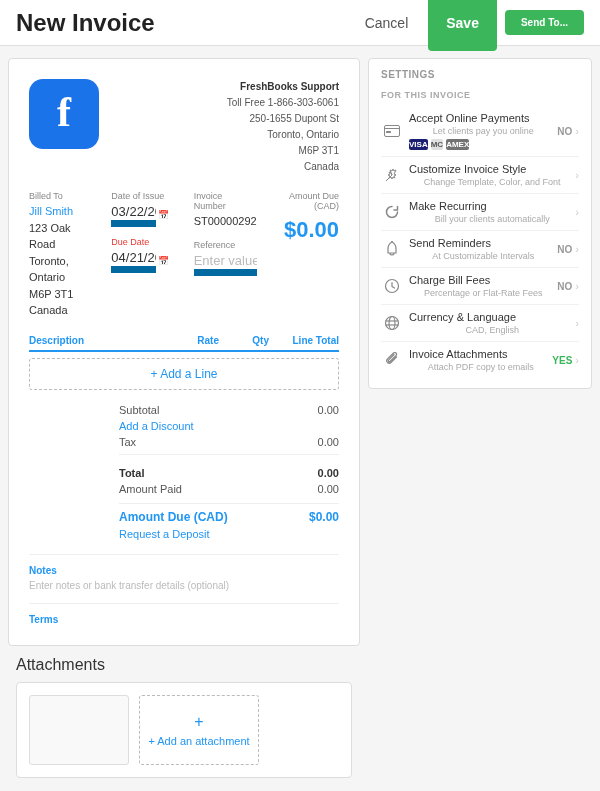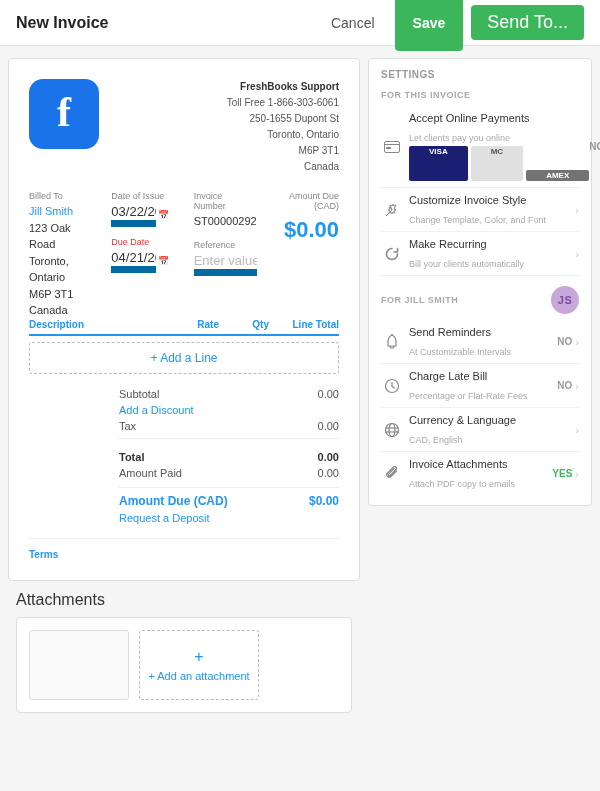--- a/index.html
+++ b/index.html
@@ -1,42 +1,42 @@
 <!DOCTYPE html>
 <html><head>
   <meta charset="utf-8">
   <style>
     * { box-sizing: border-box; margin: 0; padding: 0; }
     body { font-family: -apple-system, BlinkMacSystemFont, 'Segoe UI', sans-serif; background: #f5f5f5; font-size: 12px; color: #333; }
 
     
     .header { display: flex; align-items: center; padding: 0 16px; height: 46px; background: #fff; border-bottom: 1px solid #e0e0e0; }
-    .header-title { font-size: 16px; font-weight: 600; color: #222; flex: 1; }
+    .header-title { font-size: 24px; font-weight: 600; color: #222; flex: 1; }
     .header-actions { display: flex; gap: 8px; align-items: center; }
     .btn-cancel { background: none; border: none; color: #555; font-size: 14px; cursor: pointer; padding: 6px 12px; }
     .btn-save { background: #3cb65b; color: #fff; border: none; border-radius: 4px; font-size: 14px; font-weight: 600; cursor: pointer; padding: 20px 18px; }
-    .btn-sendto { background: #3cb65b; color: #fff; border: none; border-radius: 4px; font-size: 18px; font-weight: 400; cursor: pointer; padding: 7px 16px; }
+    .btn-sendto { background: #3cb65b; color: #fff; border: none; border-radius: 4px; font-size: 10px; font-weight: 700; cursor: pointer; padding: 7px 16px; }
 
     
     .main-layout { display: flex; gap: 0; padding: 12px 8px; align-items: flex-start; }
     .invoice-area { flex: 1; min-width: 0; }
     .settings-area { width: 224px; flex-shrink: 0; margin-left: 8px; }
 
     
     .invoice-card { background: #fff; border: 1px solid #ddd; border-radius: 4px; padding: 20px 20px 16px; }
 
     
     .invoice-top { display: flex; align-items: flex-start; justify-content: space-between; margin-bottom: 16px; }
     .freshbooks-logo { width: 70px; height: 70px; background: #1a73e8; border-radius: 14px; display: flex; align-items: center; justify-content: center; }
     .freshbooks-logo-text { color: #fff; font-size: 42px; font-weight: 900; font-family: serif; line-height: 1; margin-top: -4px; }
     .invoice-company-info { text-align: right; font-size: 10px; color: #555; line-height: 1.6; }
     .invoice-company-info .company-name { font-weight: 600; color: #333; }
 
     
-    .invoice-meta { display: grid; grid-template-columns: 1fr 1fr 1fr 1fr; gap: 24px; margin-bottom: 0; margin-top: 8px; }
+    .invoice-meta { display: grid; grid-template-columns: 1fr 1fr 1fr 1fr; gap: 24px; margin-bottom: 16px; margin-top: 8px; }
     .meta-block label { font-size: 9px; color: #888; display: block; margin-bottom: 2px; }
     .meta-block .meta-value { font-size: 11px; color: #333; line-height: 1.5; }
     .meta-block .meta-value.blue { color: #2196f3; }
     .meta-block .meta-value.amount-due { font-size: 22px; font-weight: 700; color: #2196f3; text-align: right; }
     .meta-block .meta-input { border: none; border-bottom: 7px solid #0369a1; font-size: 13px; color: #333; width: 100%; outline: none; padding: 1px 0; background: transparent; }
     .meta-block .meta-input::placeholder { color: #bbb; }
     .meta-block .date-row { display: flex; align-items: center; gap: 2px; }
     .cal-icon { font-size: 9px; color: #aaa; }
 
     
@@ -66,40 +66,40 @@
 
     
     .settings-panel { background: #fff; border: 1px solid #ddd; border-radius: 4px; padding: 10px 12px; }
     .settings-title { font-size: 10px; font-weight: 700; color: #999; text-transform: uppercase; letter-spacing: 0.5px; margin-bottom: 8px; }
     .settings-section-title { font-size: 9px; font-weight: 700; color: #aaa; text-transform: uppercase; letter-spacing: 0.5px; margin: 10px 0 6px; display: flex; justify-content: space-between; align-items: center; }
     .settings-item { display: flex; align-items: center; padding: 6px 0; border-bottom: 1px solid #f0f0f0; cursor: pointer; }
     .settings-item:last-child { border-bottom: none; }
     .settings-icon { width: 22px; height: 22px; flex-shrink: 0; display: flex; align-items: center; justify-content: center; color: #888; font-size: 13px; margin-right: 6px; }
     .settings-item-content { flex: 1; }
     .settings-item-title { font-size: 11px; font-weight: 500; color: #333; }
-    .settings-item-sub { font-size: 9px; color: #aaa; margin-top: 9px; }
+    .settings-item-sub { font-size: 9px; color: #aaa; margin-top: 2px; text-align: center; }
     .settings-item-right { display: flex; align-items: center; gap: 3px; }
     .toggle-text { font-size: 10px; color: #999; font-weight: 600; }
     .toggle-text.yes { color: #3cb65b; }
     .chevron { font-size: 11px; color: #ccc; }
     .user-avatar { width: 28px; height: 28px; border-radius: 50%; background: #c8a8d8; display: flex; align-items: center; justify-content: center; font-size: 11px; font-weight: 700; color: #7b4fa0; }
 
     
     .attachments-section { margin: 10px 8px 0; }
     .attachments-title { font-size: 16px; font-weight: 500; color: #333; margin-bottom: 8px; }
     .attachments-box { background: #fff; border: 1px solid #ddd; border-radius: 4px; padding: 12px; display: flex; gap: 10px; }
     .attachment-placeholder { width: 100px; height: 70px; border: 1px solid #ddd; border-radius: 3px; background: #f9f9f9; }
     .add-attachment-btn { display: flex; flex-direction: column; align-items: center; justify-content: center; width: 120px; height: 70px; border: 1px dashed #bbb; border-radius: 3px; cursor: pointer; color: #2196f3; font-size: 11px; gap: 4px; }
 
     .for-section { display: flex; justify-content: space-between; align-items: center; }
 
     .visa-cards { display: flex; gap: 3px; margin-top: 3px; }
-    .card-chip { background: #e0e0e0; border-radius: 2px; padding: 1px 20px; font-size: 8px; color: #555; font-weight: 700; }
+    .card-chip { background: #e0e0e0; border-radius: 2px; padding: 1px 0; font-size: 8px; color: #555; font-weight: 700; }
     .card-chip.visa { background: #1a1f71; color: #fff; }
-    .card-chip.amex { background: #737373; color: #fff; margin-top: 24px; }
+    .card-chip.amex { background: #737373; color: #fff; }
   </style>
 </head>
 <body>
 
 <div class="header">
   <span class="header-title">New Invoice</span>
   <div class="header-actions">
     <button class="btn-cancel">Cancel</button>
     <button class="btn-save">Save</button>
     <button class="btn-sendto">Send To...</button>
@@ -205,20 +205,24 @@
               <span class="label">Amount Due (CAD)</span>
               <span class="val">$0.00</span>
             </div>
             <div class="totals-row deposit-row">
               <span class="label">Request a Deposit</span>
             </div>
           </div>
         </div>
       </div>
 
+      <div class="notes-section">
+        <div class="notes-label">Notes</div>
+        <div class="notes-placeholder">Enter notes or bank transfer details (optional)</div>
+      </div>
 
       <div class="notes-section">
         <div class="notes-label">Terms</div>
       </div>
 
     </div>
 
     <div class="attachments-section">
       <div class="attachments-title">Attachments</div>
       <div class="attachments-box">
@@ -285,24 +289,20 @@
         </div>
         <div class="settings-item-content">
           <div class="settings-item-title">Make Recurring</div>
           <div class="settings-item-sub">Bill your clients automatically</div>
         </div>
         <div class="settings-item-right">
           <span class="chevron">›</span>
         </div>
       </div>
 
-      <div class="settings-section-title for-section">
-        <span>FOR JILL SMITH</span>
-        <div class="user-avatar">JS</div>
-      </div>
 
       <div class="settings-item">
         <div class="settings-icon">
           <svg width="14" height="16" viewBox="0 0 14 16" fill="none">
               <path d="M7 1C7 1 3 3 3 8V12H11V8C11 3 7 1 7 1Z" stroke="#888" stroke-width="1.2"></path>
               <path d="M5 12C5 13.1 5.9 14 7 14C8.1 14 9 13.1 9 12" stroke="#888" stroke-width="1.2"></path>
               <line x1="7" y1="1" x2="7" y2="0" stroke="#888" stroke-width="1.5" stroke-linecap="round"></line>
             </svg>
         </div>
         <div class="settings-item-content">
@@ -316,21 +316,21 @@
       </div>
 
       <div class="settings-item">
         <div class="settings-icon">
           <svg width="16" height="16" viewBox="0 0 16 16" fill="none">
               <circle cx="8" cy="8" r="6.5" stroke="#888" stroke-width="1.2"></circle>
               <path d="M8 4.5V8.5L10.5 10" stroke="#888" stroke-width="1.2" stroke-linecap="round" stroke-linejoin="round"></path>
             </svg>
         </div>
         <div class="settings-item-content">
-          <div class="settings-item-title">Charge Late Bill</div>
+          <div class="settings-item-title">Charge Bill Fees</div>
           <div class="settings-item-sub">Percentage or Flat-Rate Fees</div>
         </div>
         <div class="settings-item-right">
           <span class="toggle-text">NO</span>
           <span class="chevron">›</span>
         </div>
       </div>
 
       <div class="settings-item">
         <div class="settings-icon">

